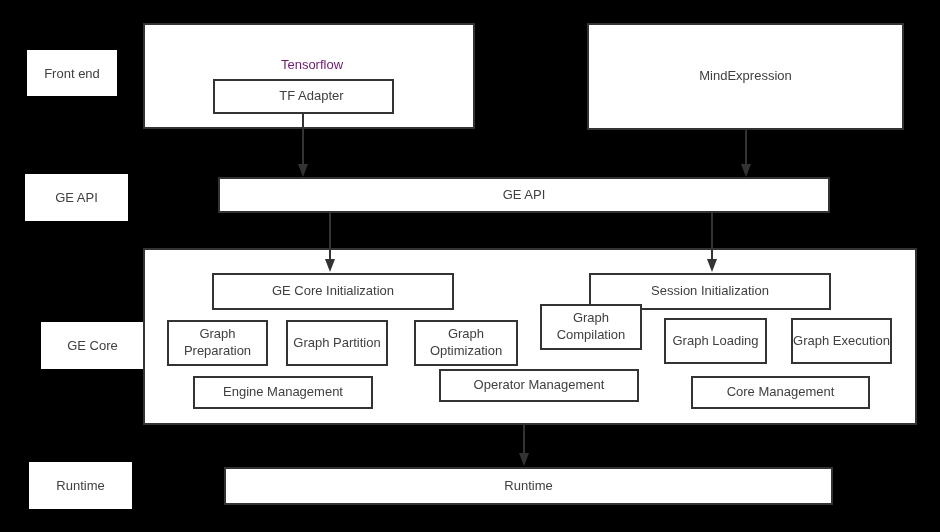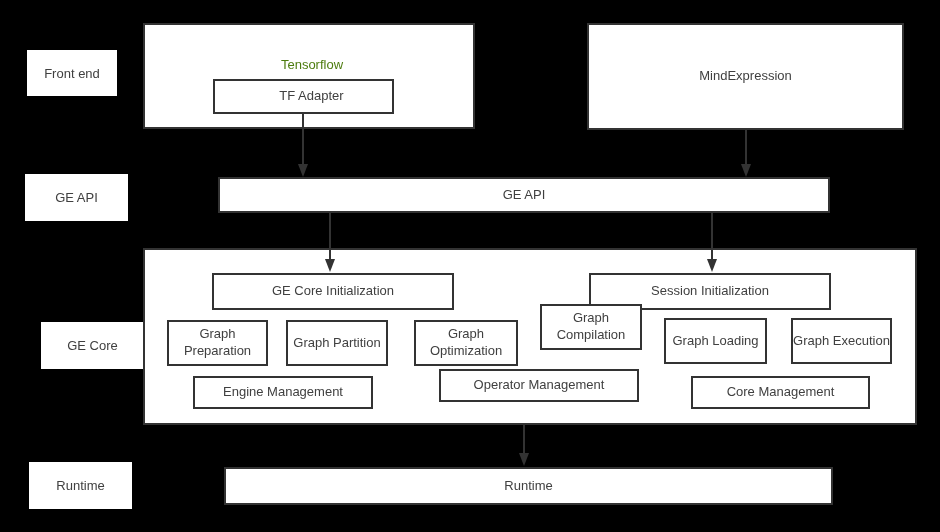--- a/index.html
+++ b/index.html
@@ -41,21 +41,21 @@
     color: #404040;
   }
   .box.no-center { display: block; }
 
   .outer-title {
     position: absolute;
     left: 0;
     width: 100%;
     text-align: center;
     font-size: 13px;
-    color: #4d7c0f;
+    color: #701a75;
     padding-left: 6px;
   }
 
   
   .arrow { position: absolute; width: 14px; }
   .arrow .shaft {
     position: absolute;
     left: 6px;
     top: 0;
     width: 2px;

